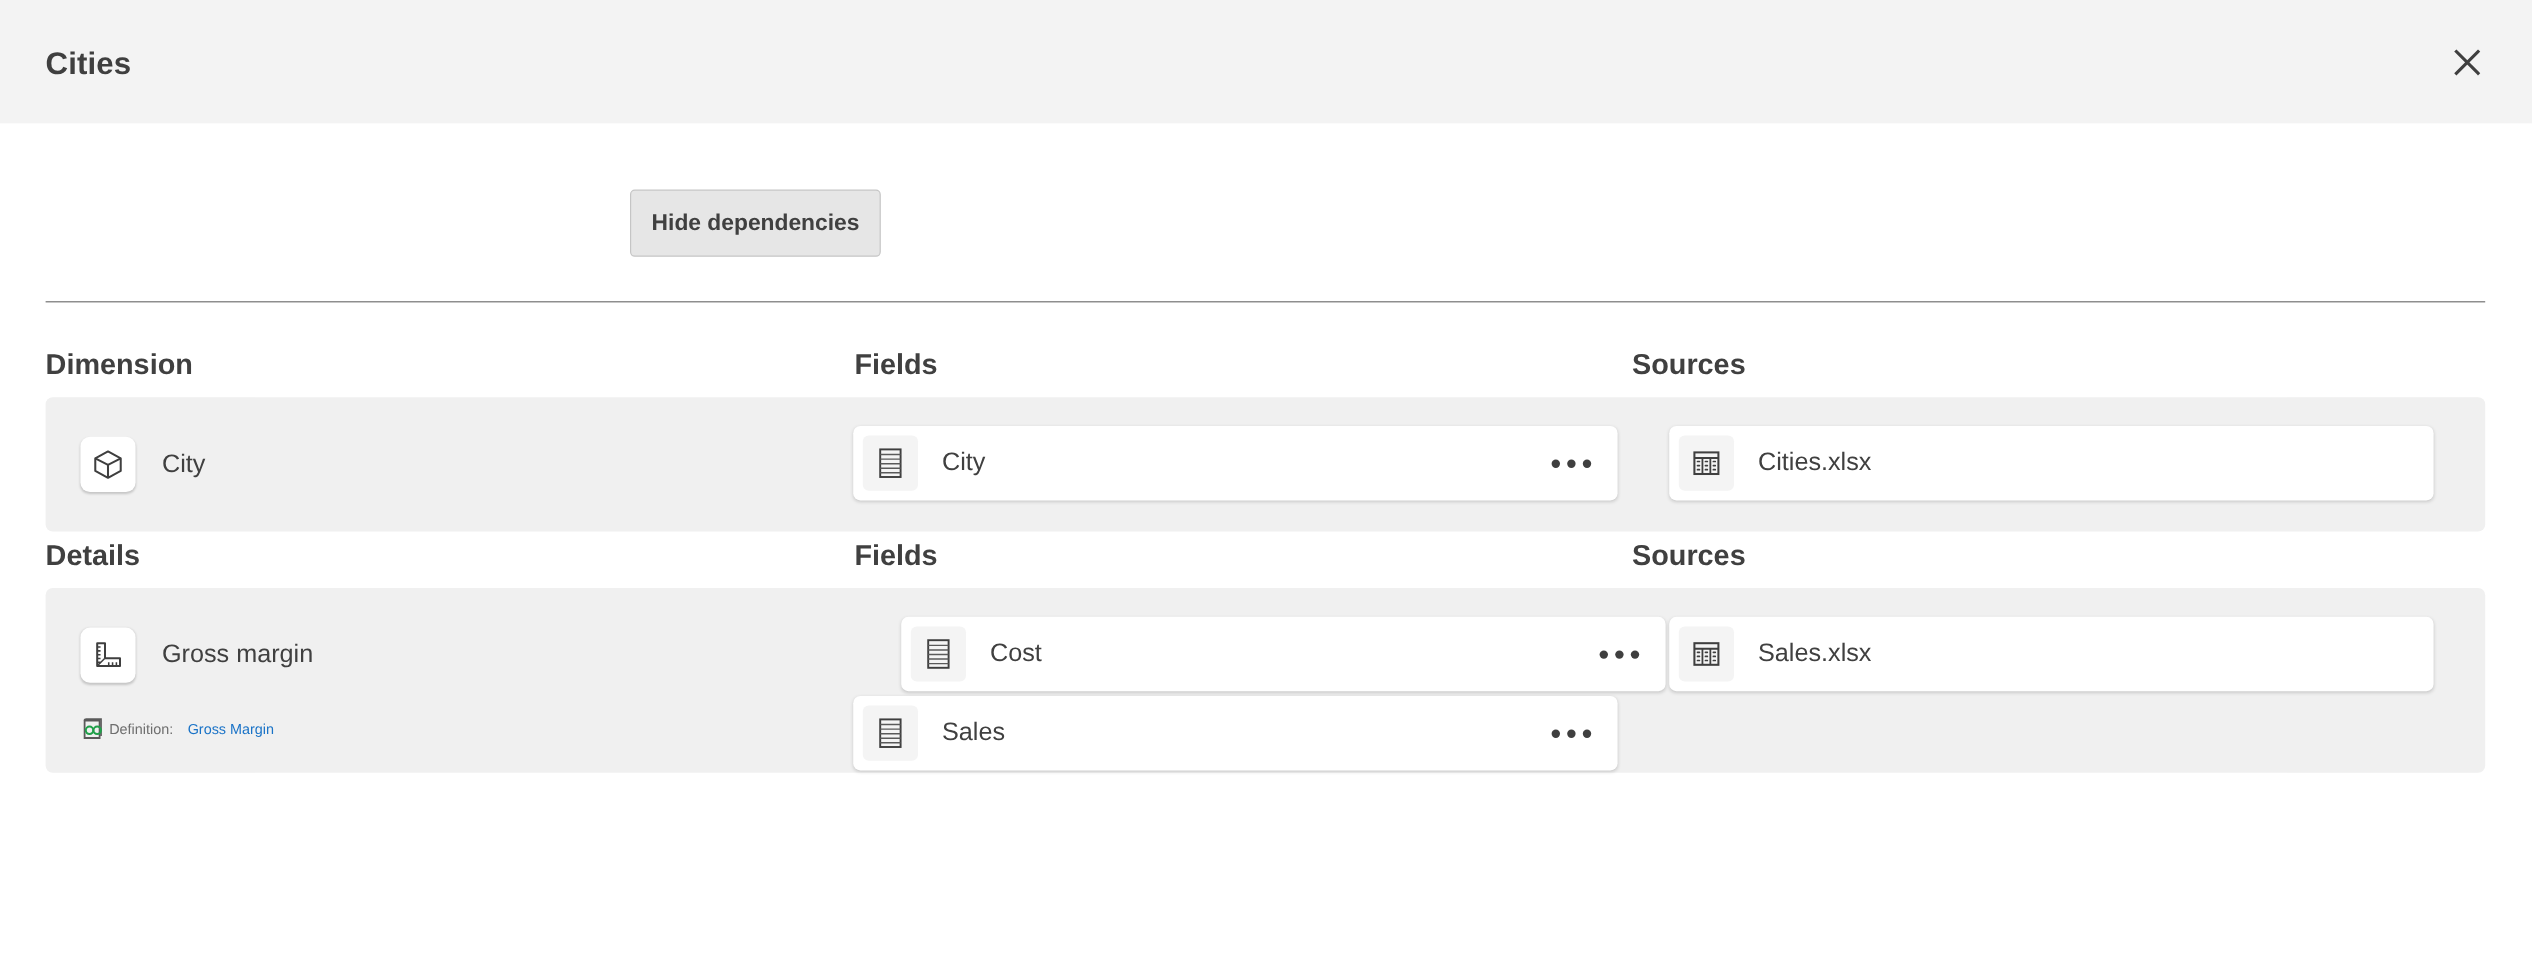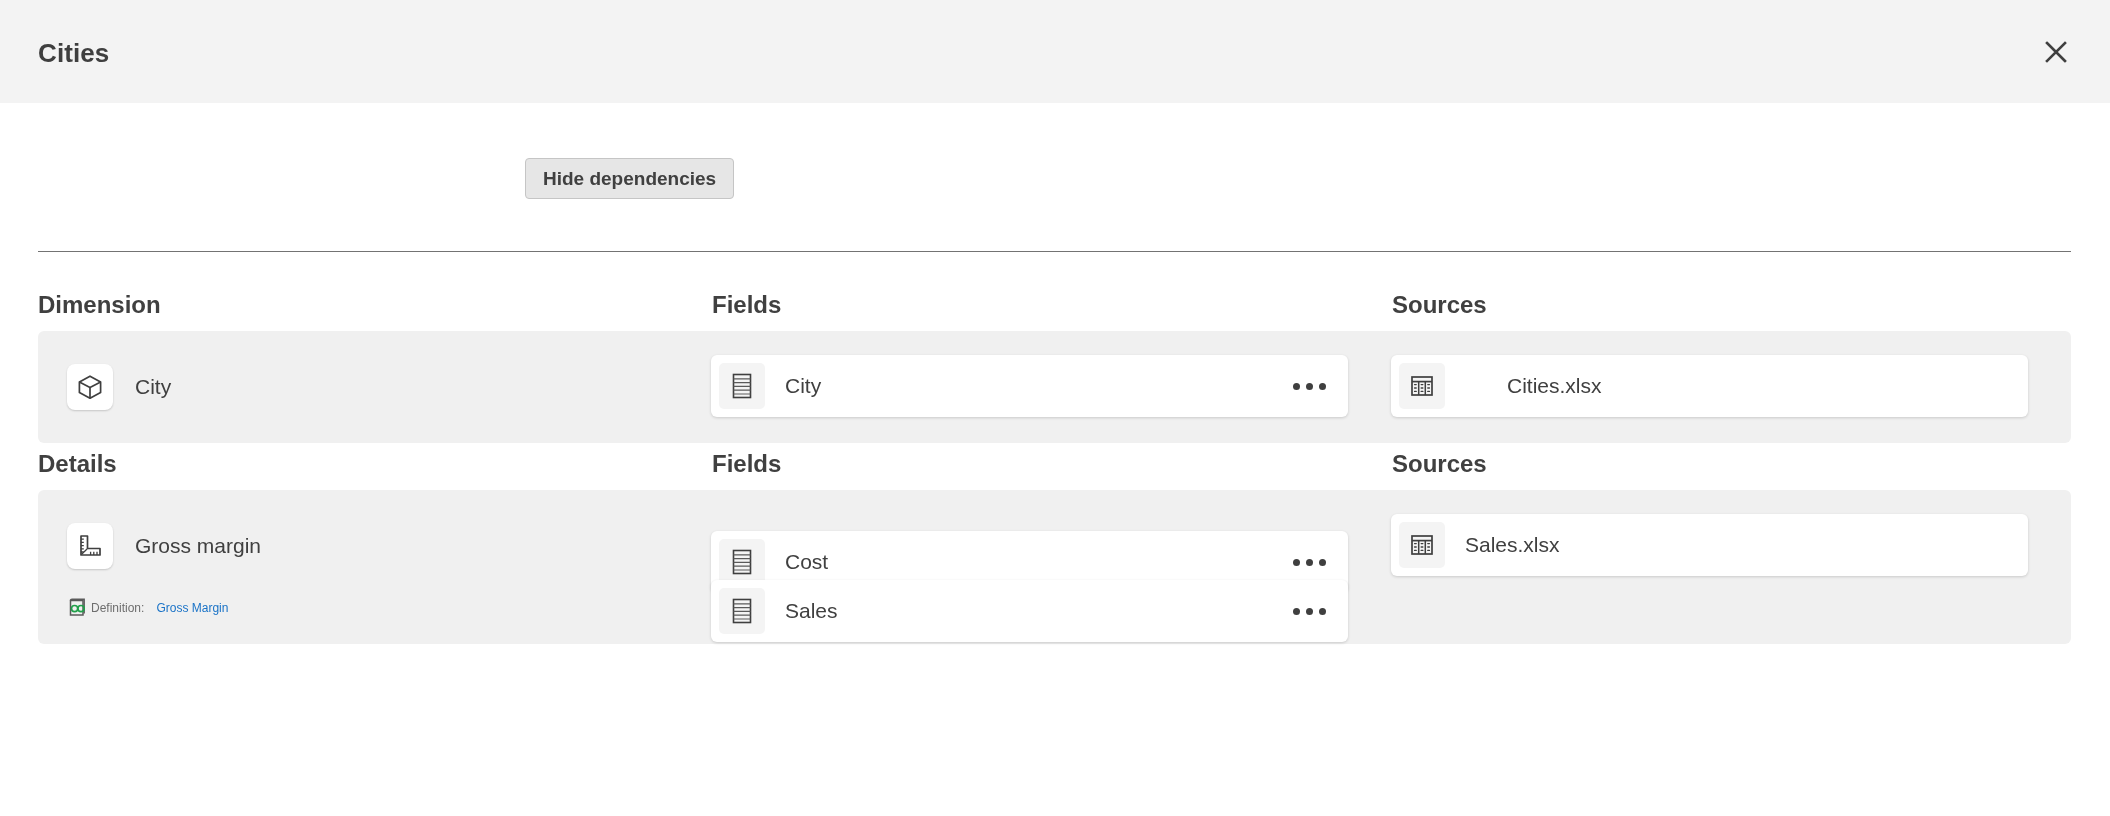--- a/index.html
+++ b/index.html
@@ -58,21 +58,21 @@
   .toggle-row {
     position: absolute;
     left: 0; top: 55px;
     width: 2110px;
     height: 50px;
   }
   .hide-dep-btn {
     position: absolute;
     left: 525px;
     top: 0px;
-    height: 41px;
+    height: 56px;
     padding: 0 17px;
     background: #e6e6e6;
     border: 1px solid #c5c5c5;
     border-radius: 4px;
     font-family: "Liberation Sans", sans-serif;
     font-size: 19px;
     font-weight: 600;
     color: #404040;
     cursor: pointer;
     line-height: 37px;
@@ -94,21 +94,21 @@
   .col-label {
     position: absolute;
     top: 18px;
     font-size: 24px;
     font-weight: 600;
     color: #404040;
     white-space: nowrap;
   }
   .col-label.c1 { left: 38px; }
   .col-label.c2 { left: 712px; }
-  .col-label.c3 { left: 1392px; }
+  .col-label.c3 { left: 1360px; }
 
   .panel {
     position: absolute;
     left: 38px;
     width: 2033px;
     background: #f0f0f0;
     border-radius: 6px;
   }
 
   
@@ -259,21 +259,21 @@
           </svg>
         </span>
         <span class="card-label">City</span>
         <span class="card-menu">
             <i></i>
             <i></i>
             <i></i>
           </span>
       </div>
 
-      <div class="card source" style="top:24px;gap:42px;">
+      <div class="card source" style="top:24px;">
         <span class="card-icon">
           <svg width="26" height="26" viewBox="0 0 26 26">
             <rect x="3" y="4" width="20" height="18" fill="none" stroke="#3f3f3f" stroke-width="1.7"></rect>
             <path d="M3 8.6 H23" stroke="#3f3f3f" stroke-width="1.7"></path>
             <path d="M9.7 8.6 V22 M16.3 8.6 V22" stroke="#3f3f3f" stroke-width="1.5"></path>
             <path d="M5.6 11.6 h1.6 M5.6 15 h1.6 M5.6 18.4 h1.6
                      M12.2 11.6 h1.6 M12.2 15 h1.6 M12.2 18.4 h1.6
                      M18.8 11.6 h1.6 M18.8 15 h1.6 M18.8 18.4 h1.6" stroke="#3f3f3f" stroke-width="1.4" stroke-linecap="round"></path>
           </svg>
         </span>
@@ -311,21 +311,21 @@
             <path d="M3.5 3.5 C3.5 2.3 5 2.3 5 2.3 H17.2 V16.4" fill="none" stroke="#5a5a5a" stroke-width="1.4"></path>
             <circle cx="7.6" cy="11.6" r="3.1" fill="none" stroke="#21a04a" stroke-width="1.7"></circle>
             <circle cx="14" cy="11.6" r="3.1" fill="none" stroke="#21a04a" stroke-width="1.7"></circle>
             <path d="M10.7 11.6 h0.2" stroke="#21a04a" stroke-width="1.7"></path>
           </svg>
         </span>
         <span class="definition-label">Definition:</span>
         <span class="definition-value">Gross Margin</span>
       </div>
 
-      <div class="card field" style="top:41px;">
+      <div class="card field" style="top:24px;margin-left:40px;">
         <span class="card-icon">
           <svg width="24" height="28" viewBox="0 0 24 28">
             <rect x="3.5" y="2.5" width="17" height="23" fill="none" stroke="#3f3f3f" stroke-width="1.6"></rect>
             <path d="M3.5 6.8 H20.5 M3.5 10.6 H20.5 M3.5 14.4 H20.5 M3.5 18.2 H20.5 M3.5 22 H20.5" stroke="#5a5a5a" stroke-width="1.2"></path>
           </svg>
         </span>
         <span class="card-label">Cost</span>
         <span class="card-menu">
             <i></i>
             <i></i>

